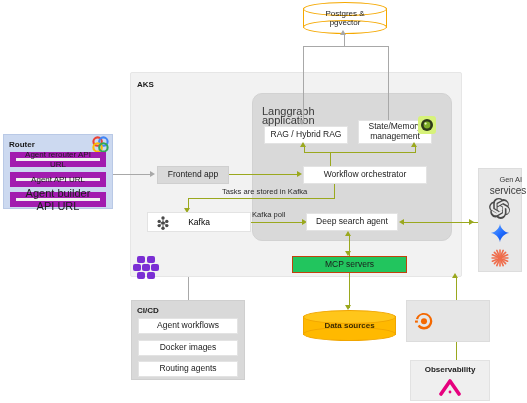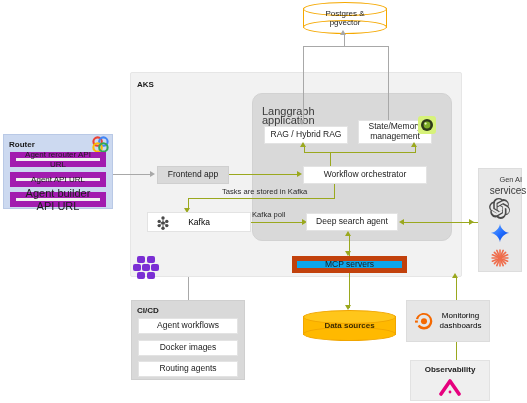--- a/index.html
+++ b/index.html
@@ -7,21 +7,21 @@
        font-family:"Liberation Sans","DejaVu Sans",sans-serif;
        -webkit-font-smoothing:antialiased;}
   #stage{position:absolute;left:0;top:0;width:527px;height:403px;}
   .abs{position:absolute;box-sizing:border-box;}
 
   
   .node{display:flex;align-items:center;justify-content:center;
         text-align:center;line-height:1.15;color:#1b1b1b;}
   .white-box{background:#ffffff;border:1px solid #e3e3e3;font-size:8.5px;}
   .gray-box{background:#d9d9d9;border:1px solid #cfcfcf;font-size:8.5px;}
-  .khaki-box{background:#0ea5e9;border:5px solid #c2410c;font-size:8.5px;}
+  .khaki-box{background:#22c55e;border:1px solid #c2410c;font-size:8.5px;}
   .lite-box{background:#f1f1f1;border:6px solid #a21caf;font-size:8.5px;}
 
   
   .panel-aks{background:#f2f2f2;border:1px solid #e6e6e6;border-radius:2px;}
   .panel-lang{background:#d9d9d9;border:1px solid #d2d2d2;border-radius:10px;}
   .panel-router{background:#ccd9f0;border:1px solid #b9c9e6;}
   .panel-cicd{background:#d9d9d9;border:1px solid #cfcfcf;}
   .panel-genai{background:#e8e8e8;border:1px solid #dddddd;}
   .panel-obs{background:#efefef;border:1px solid #e2e2e2;}
 
@@ -260,26 +260,20 @@
   </div>
 
   <div class="abs" style="left:406px;top:300px;width:84px;height:42px;background:#e6e6e6;border:1px solid #dcdcdc;" data-name="monitoring-dashboards-node">
     <div class="icon" style="left:6px;top:10px;width:22px;height:22px;" data-name="grafana-icon">
       <svg width="22" height="22" viewBox="0 0 24 24" aria-hidden="true">
         <path fill="#f46800" d="M12 2.2c-4.1 0-7.6 2.7-8.8 6.4l2.4.5a6.6 6.6 0 0 1 6.4-4.9 6.6 6.6 0 0 1 6.6 6.6 6.6 6.6 0 0 1-6.6 6.6 6.6 6.6 0 0 1-5-2.3l-1.9 1.6A9.1 9.1 0 0 0 12 20.3a9.1 9.1 0 0 0 9.1-9.1A9.1 9.1 0 0 0 12 2.2z"></path>
         <circle cx="12" cy="11.2" r="3.3" fill="#f46800"></circle>
         <path fill="#f46800" d="M2.2 10.4h3.1v2.3H2.2z"></path>
       </svg>
     </div>
-    <div style="position:absolute;left:28px;right:3px;top:0;bottom:0;display:flex;align-items:center;justify-content:center;text-align:center;font-size:8px;line-height:1.2;" data-name="monitoring-dashboards-label">
-      <span>
-        <span data-name="monitoring-line1">Monitoring</span><br>
-        <span data-name="monitoring-line2">dashboards</span>
-      </span>
-    </div>
   </div>
 
   <div class="ln v" style="left:456px;top:277px;height:23px;" data-name="monitoring-to-aks-line"></div>
   <div class="arw u" style="left:452px;top:273px;" data-name="monitoring-to-aks-arrow"></div>
 
   <div class="ln v" style="left:456px;top:342px;height:18px;" data-name="observability-to-monitoring-line"></div>
 
   <div class="abs panel-obs" style="left:410px;top:360px;width:80px;height:41px;" data-name="observability-panel"></div>
   <div class="abs" style="left:410px;top:365px;width:80px;text-align:center;font-size:8px;font-weight:bold;color:#1b1b1b;" data-name="observability-title">Observability</div>
   <div class="icon" style="left:438px;top:378px;width:24px;height:18px;" data-name="langfuse-chevron-icon">

